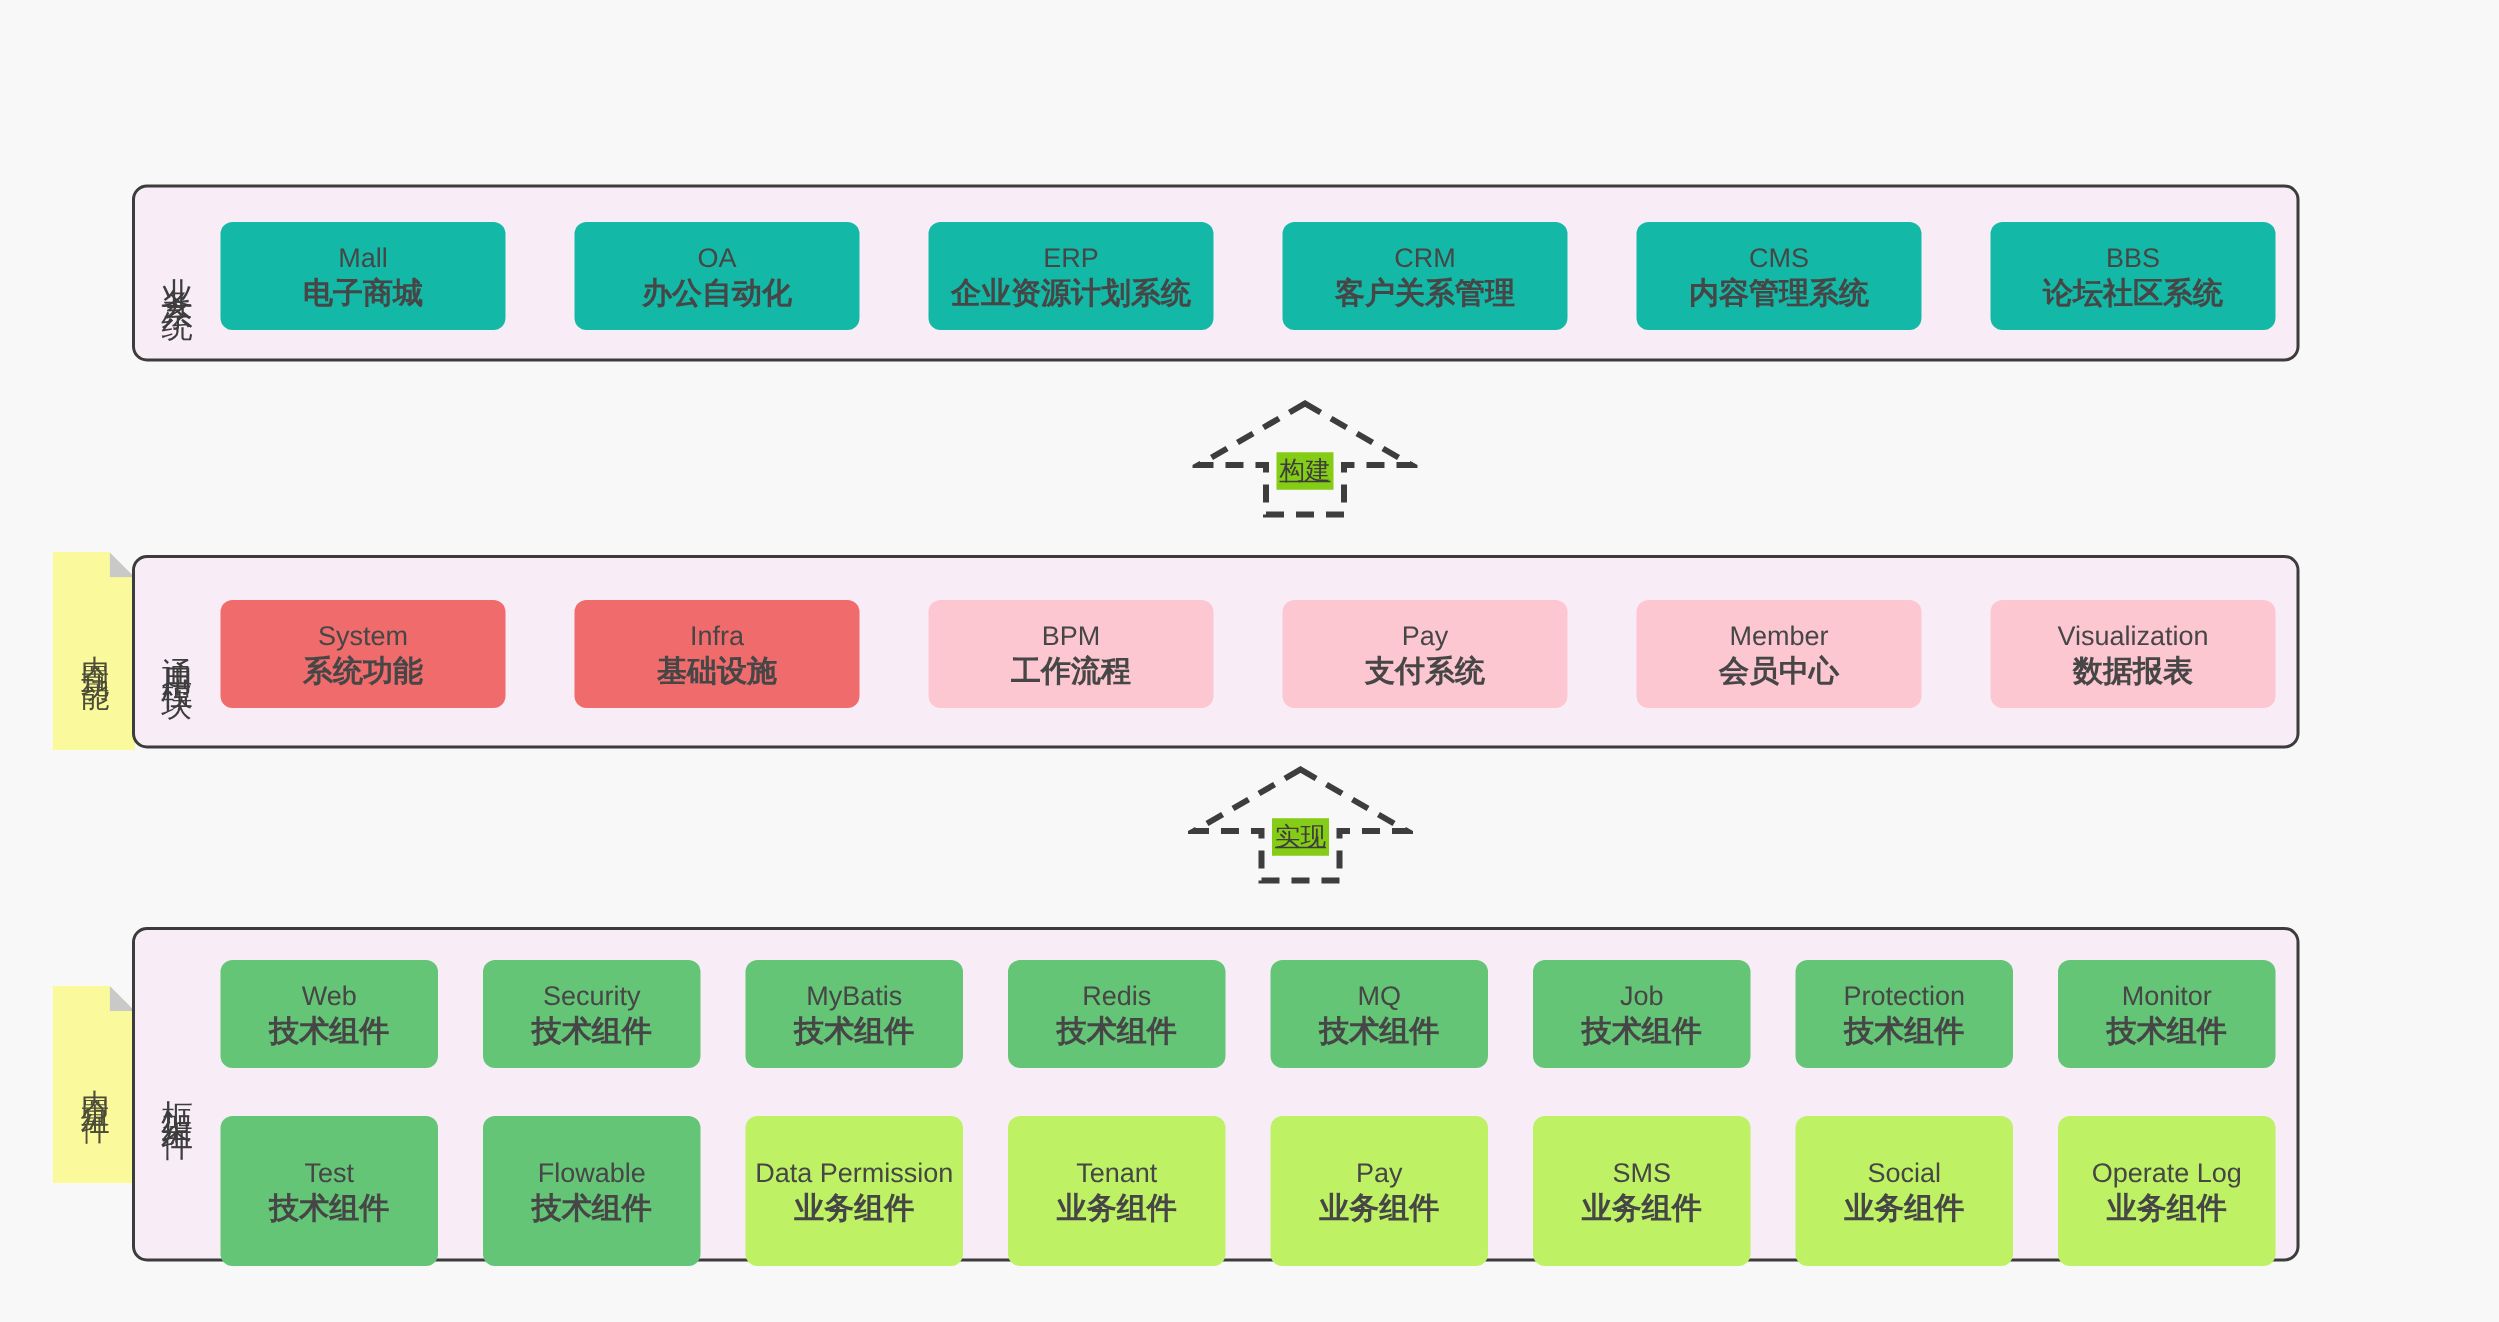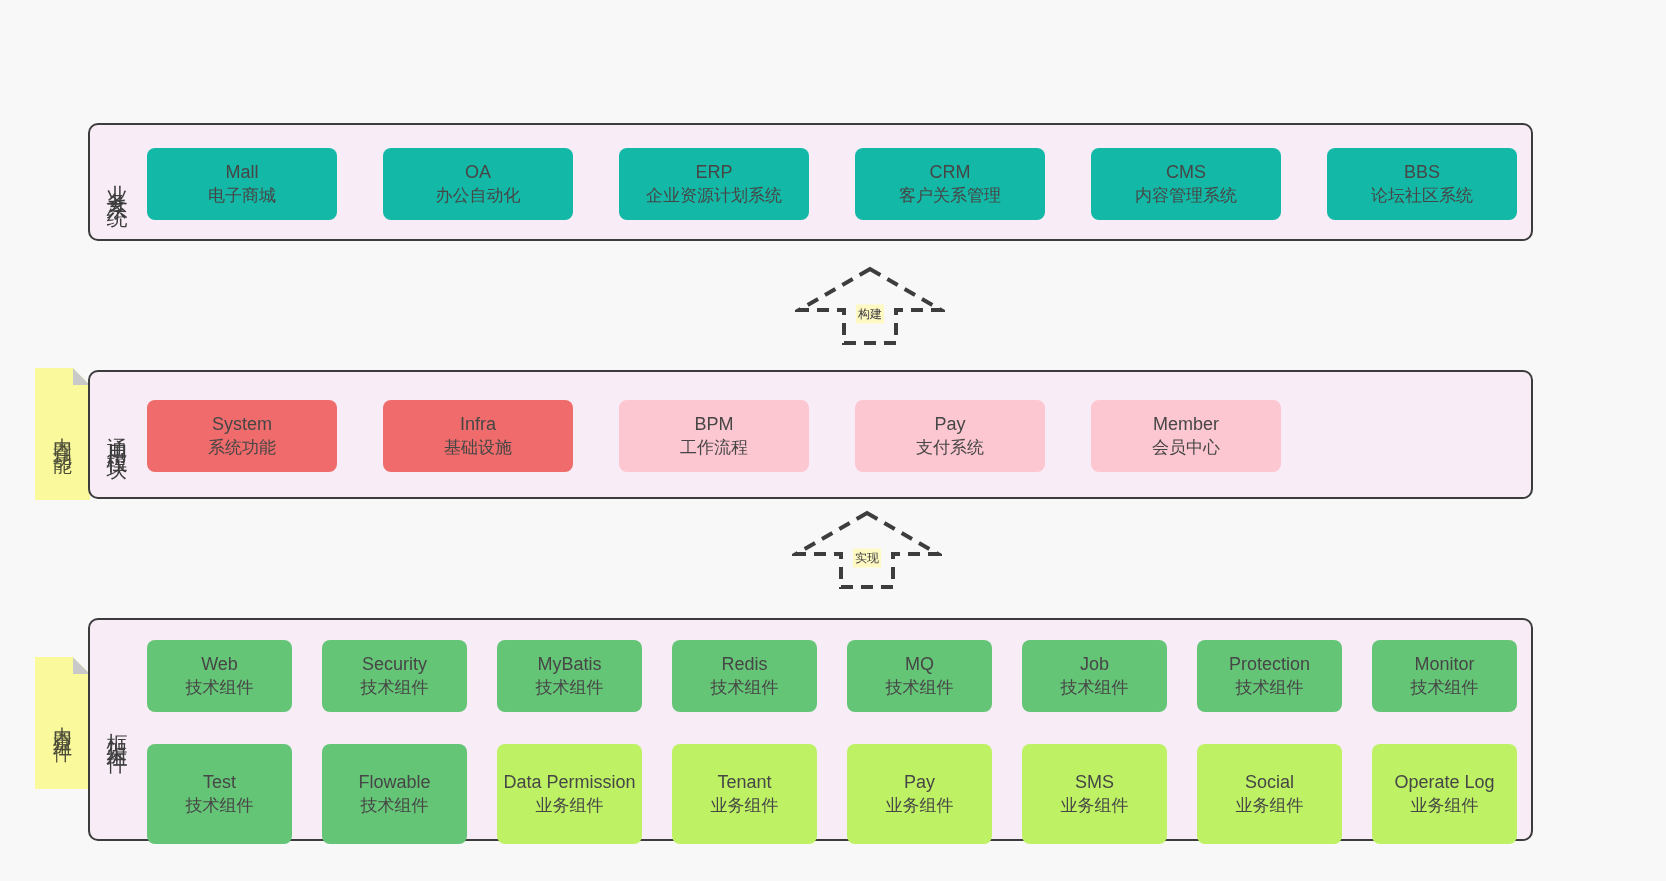--- a/index.html
+++ b/index.html
@@ -49,21 +49,21 @@
     justify-content:center;
     text-align:center;
     border-radius:8px;
     padding:2px 6px;
   }
   .row6 .box { width:190px; height:72px; }
   .row8 .box { width:145px; }
   .r1 .box { height:72px; }
   .r2 .box { height:100px; }
   .box .n { font-size:18px; line-height:24px; }
-  .box .d { font-size:17px; line-height:24px; }
+  .box .d { font-size:20px; line-height:24px;font-weight:bold; }
   .blue  { background:#14b8a6; }
   .red   { background:#f06b6b; }
   .pink  { background:#fdc7d2; }
   .green { background:#65c577; }
   .lgreen{ background:#bef264; }
 
   .note {
     position:absolute;
     width:55px;
     height:132px;
@@ -94,25 +94,26 @@
     position:absolute;
     width:150px;
     height:80px;
     z-index:3;
   }
   .arrow svg { display:block; width:100%; height:100%; }
   .arrow-label {
     position:absolute;
     left:50%; top:60%;
     transform:translate(-50%,-50%);
-    background:#fef9c3;
-    font-size:12px;
+    background:#84cc16;
+    font-size:17px;
     color:#3d3d3d;
     padding:1px 2px;
     white-space:nowrap;
+    text-decoration:underline;
   }
 </style>
 </head>
 <body>
 
 <div class="panel" style="left:88px; top:123px; width:1445px; height:118px;">
   <div class="panel-label">业务系统</div>
   <div class="row6" style="top:23px;">
     <div class="box blue">
       <div class="n">Mall</div>
@@ -167,20 +168,24 @@
       <div class="d">工作流程</div>
     </div>
     <div class="box pink">
       <div class="n">Pay</div>
       <div class="d">支付系统</div>
     </div>
     <div class="box pink">
       <div class="n">Member</div>
       <div class="d">会员中心</div>
     </div>
+    <div class="box pink">
+      <div class="n">Visualization</div>
+      <div class="d">数据报表</div>
+    </div>
   </div>
 </div>
 
 <div class="arrow" style="left:792px; top:510px;">
   <svg viewBox="0 0 150 80">
     <path d="M75 3 L146 44 L101 44 L101 77 L49 77 L49 44 L4 44 Z" fill="none" stroke="#3d3d3d" stroke-width="4" stroke-dasharray="12 8"></path>
   </svg>
   <span class="arrow-label">实现</span>
 </div>
 

